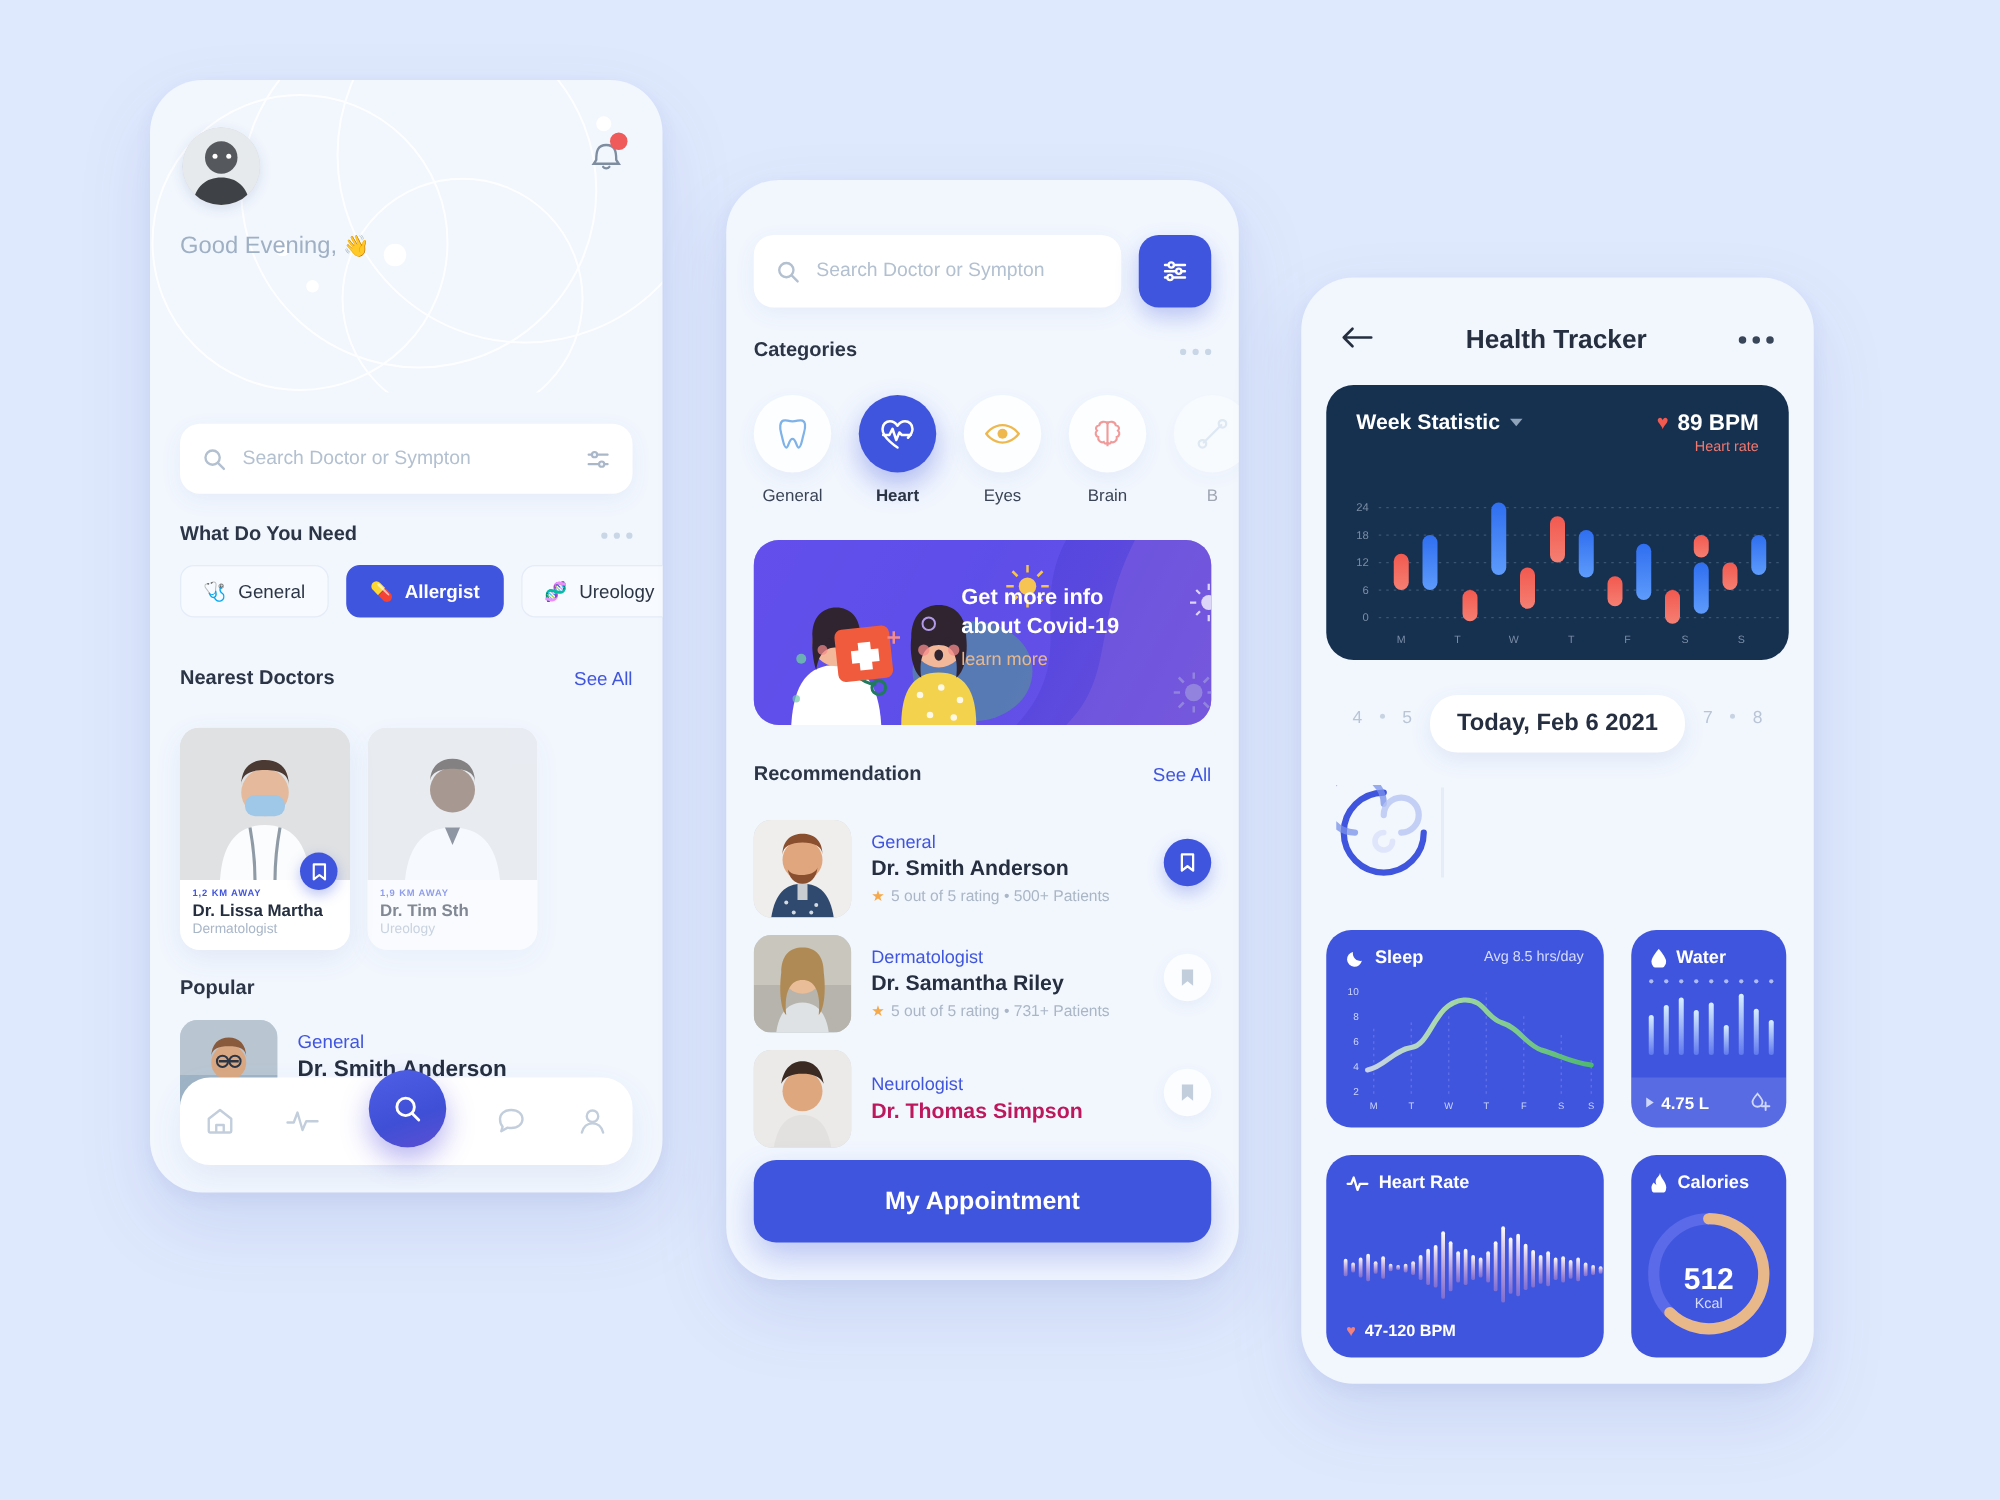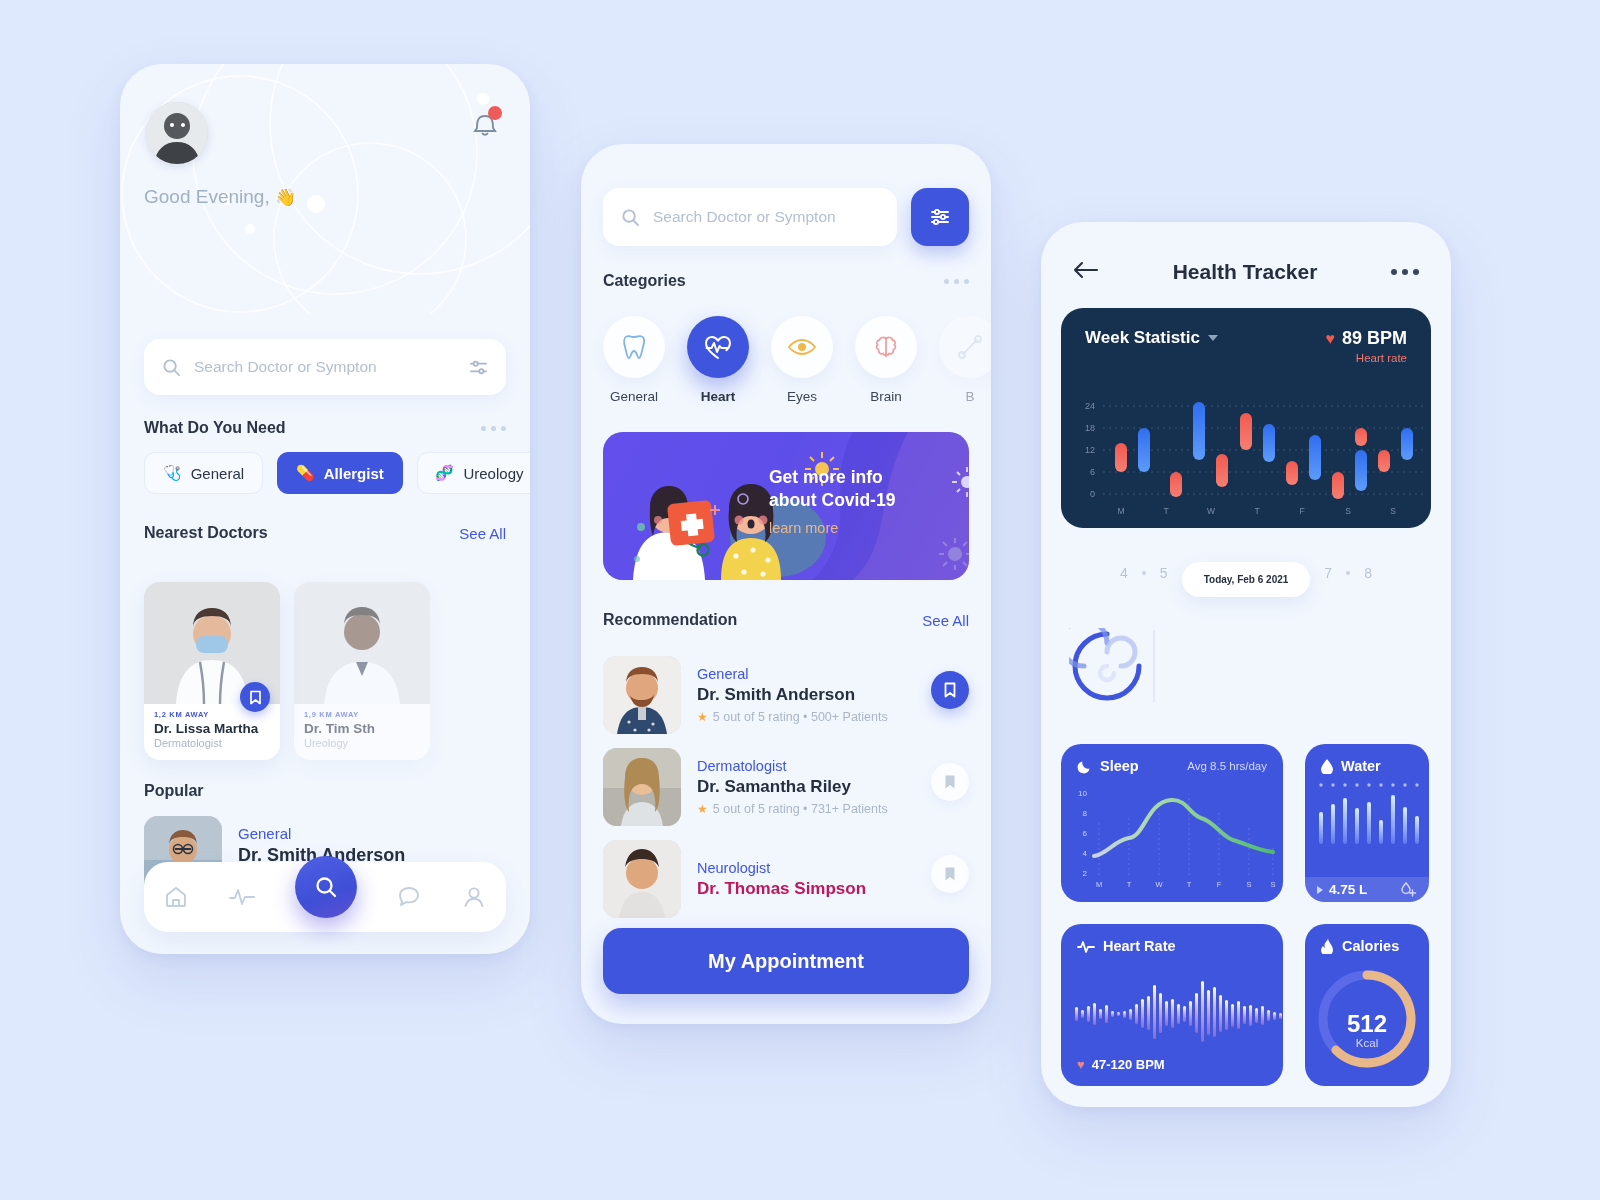--- a/index.html
+++ b/index.html
@@ -190,21 +190,21 @@
   .bpm { font-size: 18px; font-weight: 700; color: #fff; display: flex; align-items: center; gap: 7px; justify-content: flex-end; }
   .bpm .hrt { color: #f2594f; font-size: 16px; }
   .hr-lbl { font-size: 11.5px; color: #f2796f; text-align: right; margin-top: 3px; }
   .wk-plot { position: absolute; left: 0; right: 0; top: 84px; height: 130px; }
 
   .dateline { position: absolute; left: 20px; right: 20px; top: 330px; height: 42px; display: flex; align-items: center; justify-content: center; gap: 14px; }
   .dnum { font-size: 14px; color: #b9c5d6; }
   .ddot { width: 4px; height: 4px; border-radius: 50%; background: #c8d3e2; }
   .today {
     background: #fff; border-radius: 22px; padding: 12px 22px;
-    font-size: 10px; font-weight: 700; color: #252f3f;
+    font-size: 19px; font-weight: 700; color: #252f3f;
     box-shadow: 0 6px 18px rgba(70,100,180,.10);
     margin-top: 12px;
   }
 
   .stats { position: absolute; left: 20px; right: 20px; top: 396px; height: 96px; display: flex; align-items: center; }
   .ring-wrap { width: 92px; display: flex; justify-content: center; flex: none; }
   .stat-col { flex: 1; text-align: center; position: relative; }
   .stats .divline { width: 1px; align-self: stretch; margin: 12px 0; background: #e2e9f4; }
   .st-lbl { font-size: 14.5px; color: #aab6c6; }
   .st-val { font-size: 33px; font-weight: 400; color: #252f3f; margin-top: 2px; letter-spacing: -.5px; }
@@ -215,21 +215,21 @@
   .grid2 { position: absolute; left: 20px; right: 20px; top: 522px; display: grid; grid-template-columns: 222px 124px; gap: 22px; }
   .mini { border-radius: 20px; background: #4055de; position: relative; overflow: hidden; color: #fff; }
   .mini-h { display: flex; align-items: center; justify-content: space-between; padding: 14px 16px 0; }
   .mini-t { font-size: 14.5px; font-weight: 700; display: flex; align-items: center; gap: 8px; }
   .mini-sub { font-size: 11.5px; color: #d5dcfb; }
   .card-sleep { height: 158px; }
   .card-water { height: 158px; }
   .card-hr { height: 162px; }
   .card-cal { height: 162px; }
   .water-foot {
-    position: absolute; left: 0; right: 0; bottom: 0; height: 25px;
+    position: absolute; left: 0; right: 0; bottom: 0; height: 40px;
     background: rgba(255,255,255,.13); display: flex; align-items: center;
     padding: 0 12px; gap: 6px; font-size: 13.5px; font-weight: 700;
   }
   .water-foot .tri2 { width: 0; height: 0; border-top: 4px solid transparent; border-bottom: 4px solid transparent; border-left: 6px solid #cfd7fb; }
   .hr-foot { position: absolute; left: 16px; bottom: 14px; font-size: 13px; font-weight: 700; display: flex; align-items: center; gap: 7px; }
   .cal-ring { position: absolute; left: 0; right: 0; top: 40px; display: flex; justify-content: center; }
   .cal-num { position: absolute; left: 0; right: 0; top: 86px; text-align: center; }
   .cal-num .n { font-size: 24px; font-weight: 700; }
   .cal-num .u { font-size: 11.5px; color: #d5dcfb; margin-top: -1px; }
 </style>
@@ -311,21 +311,21 @@
       <div class="chip active">
         <span class="emo">💊</span>
         <span>Allergist</span>
       </div>
       <div class="chip">
         <span class="emo">🧬</span>
         <span>Ureology</span>
       </div>
     </div>
 
-    <div class="sec-head" style="top:460px">
+    <div class="sec-head" style="top:470px">
       <span class="sec-title">Nearest Doctors</span>
       <span class="see-all">See All</span>
     </div>
 
     <div class="doc-row">
       <div class="doc-card">
         <div class="photo">
           <svg width="136" height="122" viewBox="0 0 136 122">
               <rect width="136" height="122" fill="#dfe1e3"></rect>
             <path d="M32 122c2-32 16-44 36-44s34 12 36 44z" fill="#fbfcfd"></path>

